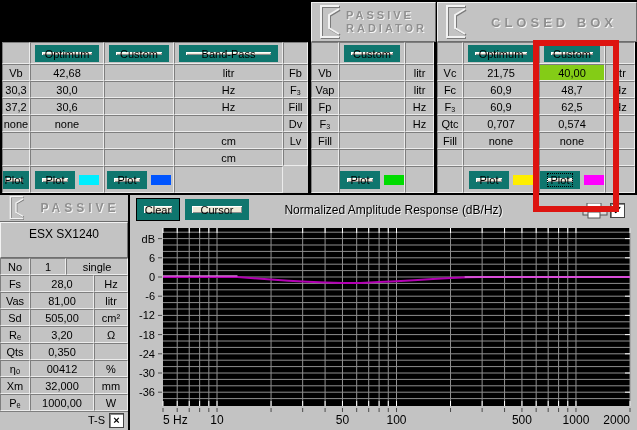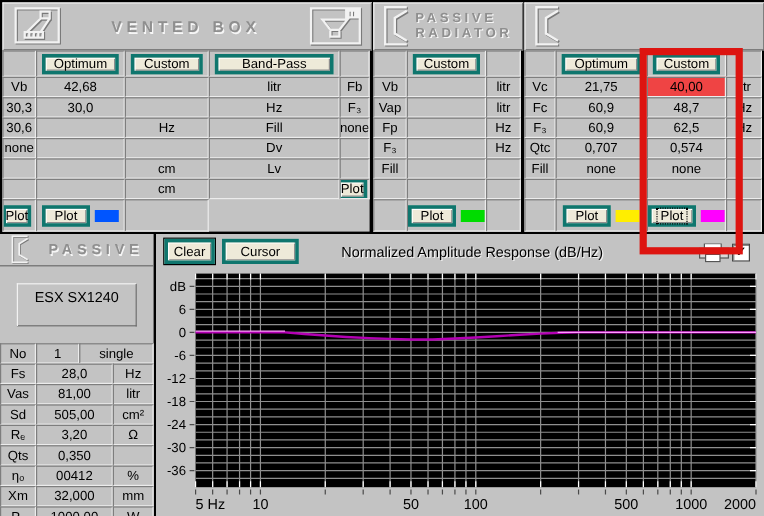--- a/index.html
+++ b/index.html
@@ -5,71 +5,48 @@
   html,body{margin:0;padding:0;background:#555}
   #root{position:relative;width:637px;height:430px;background:#000;
         font-family:"Liberation Sans",sans-serif;overflow:hidden;font-size:11px;color:#000}
   .panel{position:absolute;background:#c3c3c3}
   .hdr{display:flex;align-items:center;border:1px solid;border-color:#efefef #6d6d6d #6d6d6d #efefef}
   .emb{font-weight:bold;color:#8f8f8f;text-shadow:1px 1px 0 #f6f6f6;letter-spacing:4px;font-size:13px;white-space:nowrap}
   .emb.small{font-size:11px;letter-spacing:3px;line-height:13px}
   .tbl{display:grid}
   .c{background:#c3c3c3;border:1px solid;border-color:#7e7e7e #ececec #ececec #7e7e7e;
      display:flex;align-items:center;justify-content:center;overflow:hidden;white-space:nowrap}
-  .c.edit{background:#ef4444}
-  .btn{background:#eeead9;border:3px solid #0f766e;
+  .c.edit{background:#84cc16}
+  .btn{background:#eeead9;border:7px solid #0f766e;
        box-shadow:inset 1px 1px 0 #ffffff,inset -1px -1px 0 #8e8e8e;
        font-family:"Liberation Sans",sans-serif;font-size:11px;color:#000;
        display:flex;align-items:center;justify-content:center;padding:0;cursor:default}
   .colbtn{width:calc(100% - 8px);height:17px;margin-top:1px}
   .plotbtn{width:40px;height:18px}
   .btn-default{box-shadow:inset 1px 1px 0 #ffffff,inset -1px -1px 0 #8e8e8e,0 0 0 1px #000}
   .dot{border:1px dotted #000;padding:0 3px;line-height:12px}
   .swatch{width:20px;height:10px;margin-left:4px;display:inline-block}
   .plotc{justify-content:center}
-  .namebox{margin:14px;height:30px;border:1px solid;border-color:#f2f2f2 #6f6f6f #6f6f6f #f2f2f2;
+  .namebox{margin:0;height:30px;border:1px solid;border-color:#f2f2f2 #6f6f6f #6f6f6f #f2f2f2;
            display:flex;justify-content:center;align-items:flex-start;padding-top:4px;font-size:12px}
   .checkbox{width:13px;height:13px;background:#fff;border:1px solid #444;
             box-shadow:inset 1px 1px 0 #888;display:flex;align-items:center;justify-content:center;
             font-size:11px;font-weight:bold;line-height:11px}
   #graph-title{position:absolute;left:110px;right:90px;top:8px;text-align:center;
                font-weight:normal;font-size:12px;color:#000;text-shadow:1px 1px 0 #f2f2f2}
   #plot-svg text{font-family:"Liberation Sans",sans-serif}
   #red-box{position:absolute;left:533px;top:40px;width:74px;height:160px;
            border:6px solid #dd1410;z-index:60;pointer-events:none}
   .iconpad{margin:0 5px;flex:0 0 auto}
 </style>
 </head>
 <body>
 
 <div id="root">
 
-  <div class="panel hdr" style="left:2px;top:2px;width:306px;height:38px">
-    <svg class="iconpad" width="46" height="34" viewBox="0 0 46 36">
-      <g fill="none" stroke-width="2">
-        <g stroke="#7a7a7a" transform="translate(1,1)">
-            <path d="M42 2 H4 V32 H42 Z M26 5 H34 V11 H26 Z M26 11 L14 23 M34 11 L26 23 M12 23 H28 V28 H12 Z M16 23 V28 M20 23 V28 M24 23 V28"></path>
-          </g>
-        <g stroke="#f2f2f2">
-            <path d="M42 2 H4 V32 H42 Z M26 5 H34 V11 H26 Z M26 11 L14 23 M34 11 L26 23 M12 23 H28 V28 H12 Z M16 23 V28 M20 23 V28 M24 23 V28"></path>
-          </g>
-      </g>
-    </svg>
-    <span class="emb" style="flex:1;text-align:center">VENTED BOX</span>
-    <svg class="iconpad" width="48" height="34" viewBox="0 0 48 36">
-      <g fill="none" stroke-width="2">
-        <g stroke="#7a7a7a" transform="translate(1,1)">
-            <path d="M2 2 H45 V33 H2 Z M33 4 H43 V10 H33 Z M35 4 V10 M38 4 V10 M41 4 V10 M12 12 H34 L27 21 H19 Z M19 21 H27 V27 H19 Z"></path>
-          </g>
-        <g stroke="#f2f2f2">
-            <path d="M2 2 H45 V33 H2 Z M33 4 H43 V10 H33 Z M35 4 V10 M38 4 V10 M41 4 V10 M12 12 H34 L27 21 H19 Z M19 21 H27 V27 H19 Z"></path>
-          </g>
-      </g>
-    </svg>
-  </div>
 
   <div class="panel hdr" style="left:311px;top:2px;width:123px;height:38px">
     <svg class="iconpad" width="24" height="34" viewBox="0 0 24 34">
       <g fill="none" stroke-width="2">
         <g stroke="#7a7a7a" transform="translate(1,1)">
             <path d="M22 1 H4 V32 H22 M22 4 L12 10 V23 L22 29"></path>
           </g>
         <g stroke="#f2f2f2">
             <path d="M22 1 H4 V32 H22 M22 4 L12 10 V23 L22 29"></path>
           </g>
@@ -85,20 +62,21 @@
     <svg class="iconpad" width="24" height="34" viewBox="0 0 24 34">
       <g fill="none" stroke-width="2">
         <g stroke="#7a7a7a" transform="translate(1,1)">
             <path d="M22 1 H4 V32 H22 M22 4 L12 10 V23 L22 29"></path>
           </g>
         <g stroke="#f2f2f2">
             <path d="M22 1 H4 V32 H22 M22 4 L12 10 V23 L22 29"></path>
           </g>
       </g>
     </svg>
+    <span class="emb" style="flex:1;text-align:center">CLOSED BOX</span>
   </div>
 
   <div class="panel tbl" style="left:2px;top:42px;width:306px;height:151px;grid-template-columns:28px 74px 70px 1fr 25px;grid-template-rows:22px repeat(6,17px) 1fr">
     <div class="c"></div>
     <div class="c">
         <button class="btn colbtn">Optimum</button>
       </div>
     <div class="c">
         <button class="btn colbtn">Custom</button>
       </div>
@@ -112,20 +90,21 @@
     <div class="c"></div>
     <div class="c">litr</div>
 
     <div class="c">Fb</div>
     <div class="c">30,3</div>
     <div class="c">30,0</div>
     <div class="c"></div>
     <div class="c">Hz</div>
 
     <div class="c">F₃</div>
+    <div class="c">37,2</div>
     <div class="c">30,6</div>
     <div class="c"></div>
     <div class="c">Hz</div>
 
     <div class="c">Fill</div>
     <div class="c">none</div>
     <div class="c">none</div>
     <div class="c"></div>
     <div class="c"></div>
 

